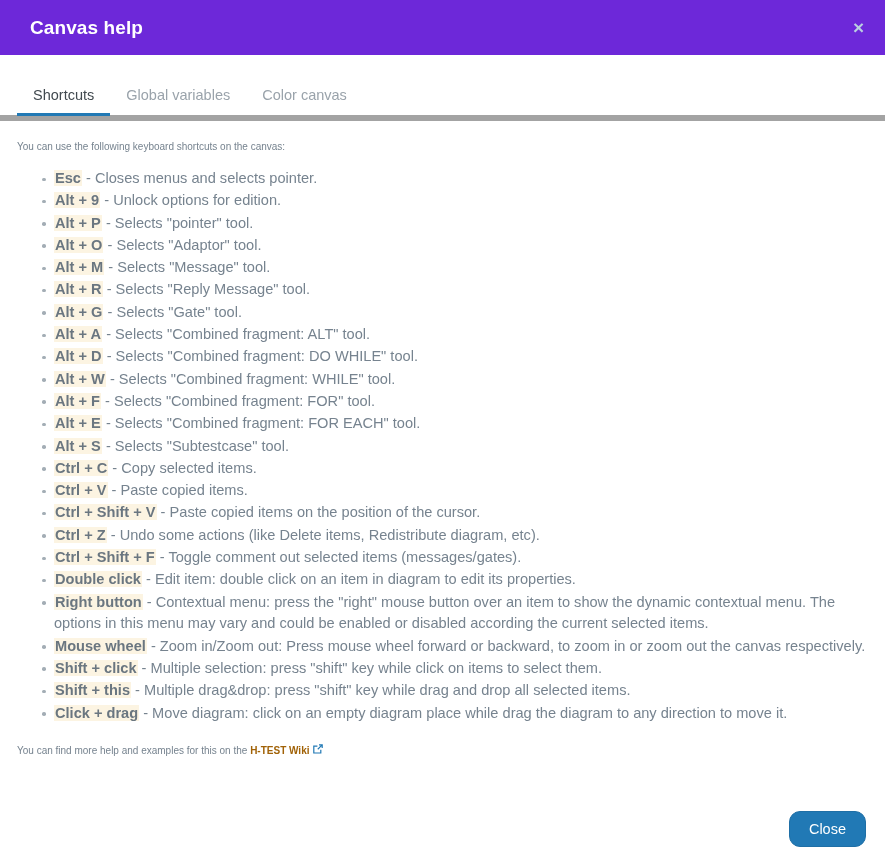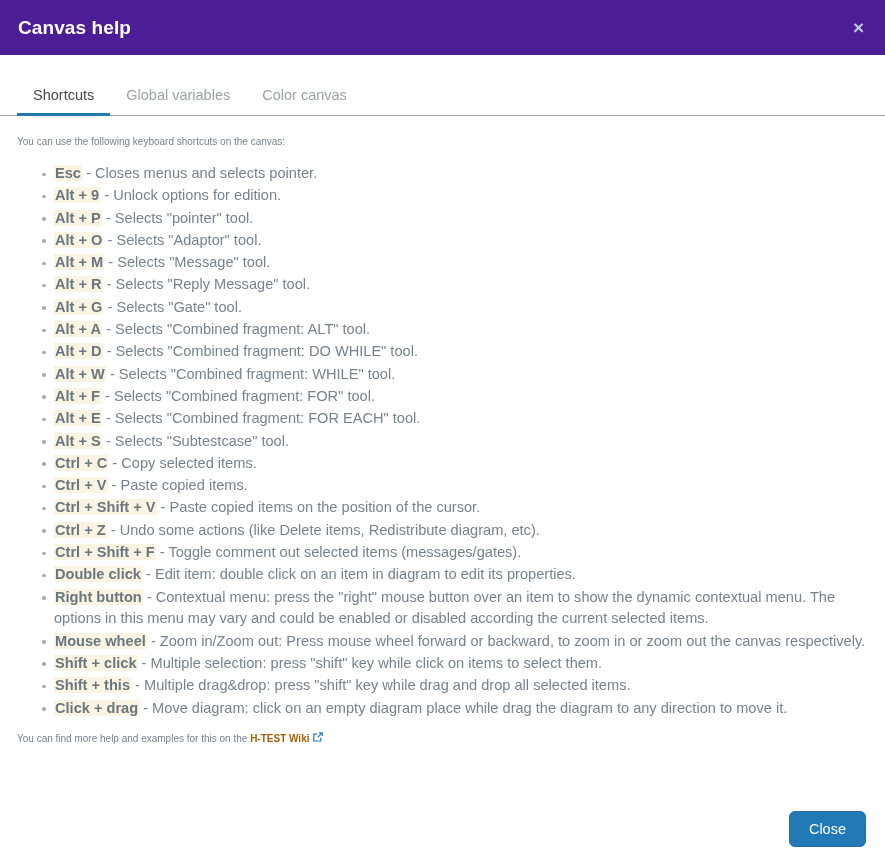--- a/index.html
+++ b/index.html
@@ -17,27 +17,27 @@
     width: 885px;
     height: 866px;
     background: #ffffff;
     display: flex;
     flex-direction: column;
     overflow: hidden;
   }
 
   
   .dialog-header {
-    background: #4c1d95;
+    background: #6d28d9;
     height: 55px;
     flex: 0 0 55px;
     display: flex;
     align-items: center;
     justify-content: space-between;
-    padding: 0 17px 0 18px;
+    padding: 0 17px 0 30px;
   }
   .dialog-title {
     color: #ffffff;
     font-size: 19px;
     font-weight: bold;
     letter-spacing: 0.1px;
   }
   .close-x {
     color: #b9cfe0;
     font-size: 19px;
@@ -50,21 +50,21 @@
     font-family: "Liberation Sans", sans-serif;
   }
 
   
   .tabs {
     flex: 0 0 auto;
     display: flex;
     align-items: flex-end;
     padding: 0 17px;
     margin-top: 24px;
-    border-bottom: 1px solid #a3a3a3;
+    border-bottom: 6px solid #a3a3a3;
   }
   .tab {
     font-size: 14.5px;
     color: #9aa3ab;
     padding: 8px 16px 10px 16px;
     cursor: pointer;
     border-bottom: 3px solid transparent;
     margin-bottom: -1px;
     white-space: nowrap;
   }
@@ -82,21 +82,21 @@
   .intro, .outro {
     color: #76838f;
     font-size: 10px;
     line-height: 1.5;
     margin: 0;
   }
   .intro { padding: 2px 0 4px 0; }
   .outro { padding-top: 11px; }
 
   ul.shortcuts {
-    margin: 10px 0 0 0;
+    margin: 10px 0 8px 0;
     padding: 0 0 0 37px;
     list-style: none;
   }
   ul.shortcuts > li {
     position: relative;
     color: #76838f;
     font-size: 14.6px;
     line-height: 21.7px;
     padding: 0 0 0 0;
     margin: 0 0 0.6px 0;
@@ -136,21 +136,21 @@
     flex: 0 0 auto;
     padding: 0 19px 19px 19px;
     display: flex;
     justify-content: flex-end;
     align-items: center;
   }
   .btn-close {
     background: #2179b5;
     color: #ffffff;
     border: 1px solid #1f6fa6;
-    border-radius: 6px;
+    border-radius: 11px;
     font-size: 14.5px;
     padding: 9px 19px;
     cursor: pointer;
     font-family: "Liberation Sans", sans-serif;
     min-width: 66px;
   }
 </style>
 </head>
 <body>
 

